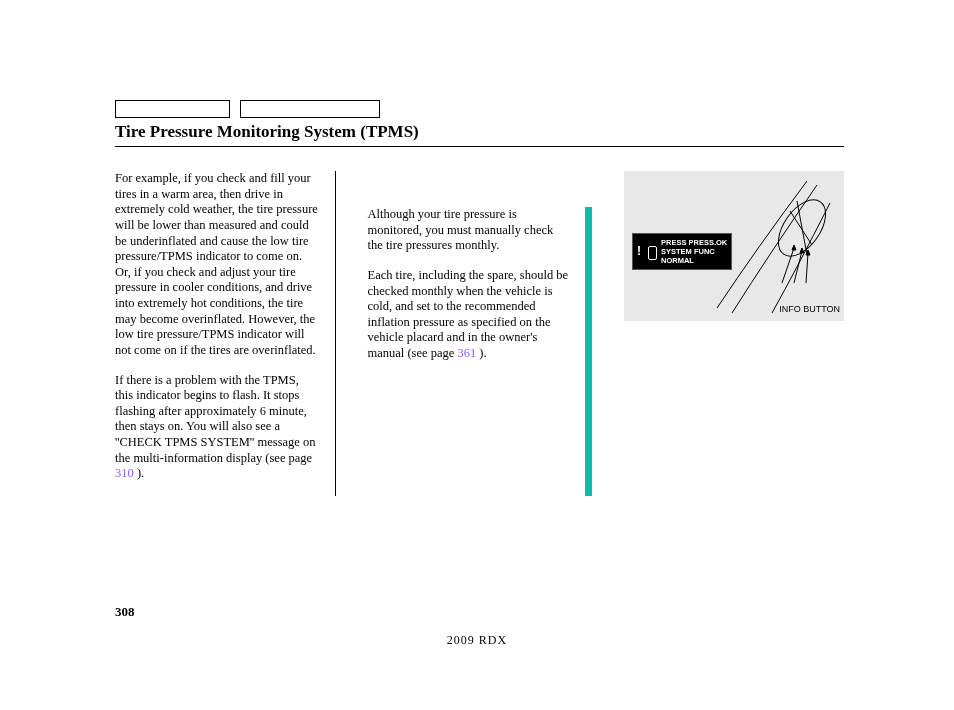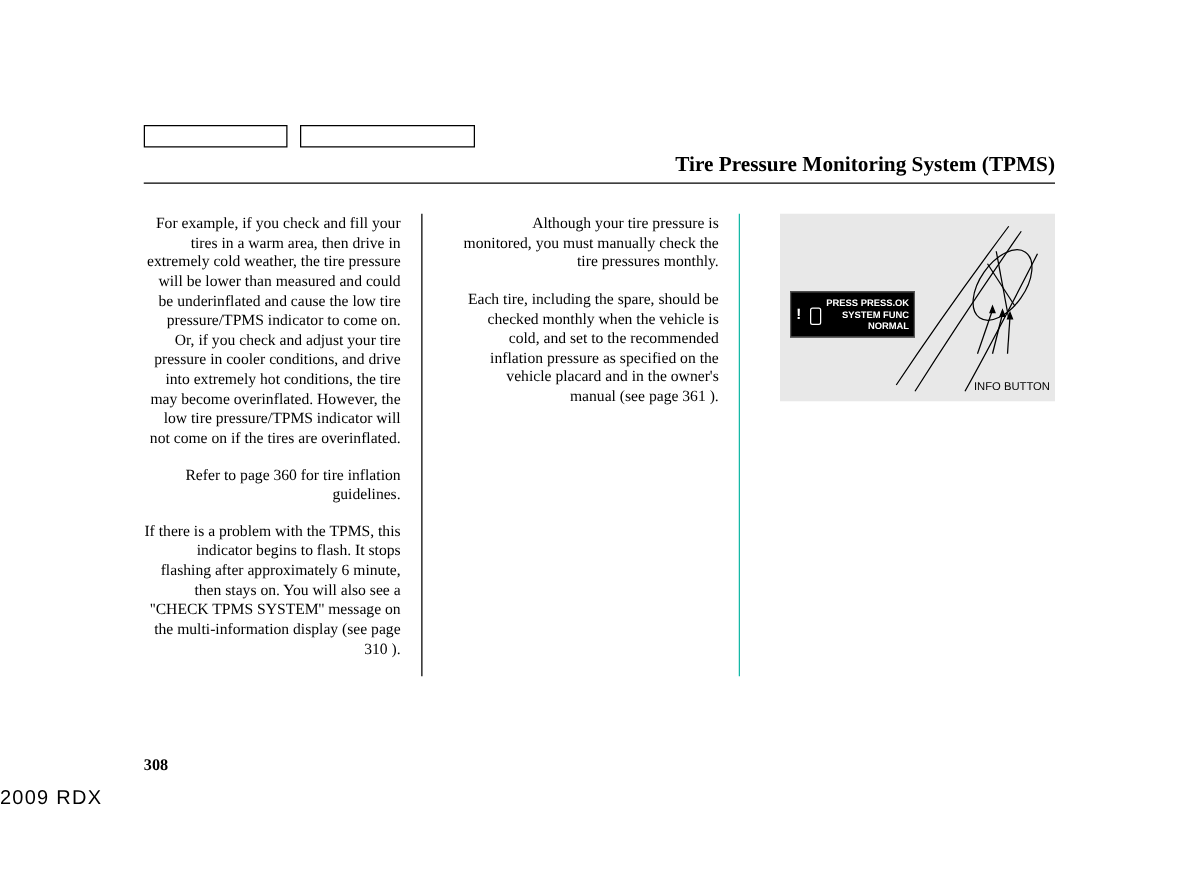--- a/index.html
+++ b/index.html
@@ -9,21 +9,20 @@
     }
     body {
       font-family: Georgia, 'Times New Roman', serif;
       background: #fff;
       width: 954px;
       height: 710px;
       position: relative;
     }
     .page {
       padding: 100px 110px 40px 115px;
-      text-align: right;
     }
     .header-boxes {
       display: flex;
       gap: 10px;
       margin-bottom: 4px;
     }
     .header-box {
       border: 1px solid #000;
       width: 115px;
       height: 18px;
@@ -46,33 +45,33 @@
       flex: 1;
       padding: 0 14px 0 0;
       font-size: 12.5px;
       line-height: 1.25;
     }
     .col1 {
       border-right: 1px solid #000;
       padding-right: 16px;
     }
     .col2 {
-      border-right: 1px solid #14b8a6;
+      border-right: 7px solid #14b8a6;
       padding-left: 16px;
-      padding-right: 16px;
+      margin-top: 36px;
     }
     .col3 {
       padding-left: 16px;
       padding-right: 0;
     }
     .col p {
       margin-bottom: 14px;
     }
     .link {
-      color: #000000;
+      color: #8b5cf6;
     }
     .subheading {
       font-weight: bold;
       font-size: 12.5px;
       margin-bottom: 8px;
     }
     .diagram-container {
       background: #e8e8e8;
       width: 220px;
       height: 150px;
@@ -128,22 +127,23 @@
       bottom: 90px;
       left: 115px;
       font-weight: bold;
       font-size: 13px;
     }
     .model {
       position: absolute;
       bottom: 62px;
       left: 0;
       right: 0;
-      font-family: Liberation Sans, sans-serif;
-      font-size: 16px;
+      text-align: center;
+      font-family: Liberation Serif, serif;
+      font-size: 12px;
       letter-spacing: 1px;
     }
     .steering-svg {
       position: absolute;
       right: 2px;
       top: 2px;
     }
   </style>
 </head>
 <body>
@@ -151,23 +151,20 @@
 <div class="page">
   <div class="header-boxes">
     <div class="header-box"></div>
     <div class="header-box"></div>
   </div>
   <div class="title">Tire Pressure Monitoring System (TPMS)</div>
 
   <div class="columns">
     <div class="col col1">
       <p>For example, if you check and fill your tires in a warm area, then drive in extremely cold weather, the tire pressure will be lower than measured and could be underinflated and cause the low tire pressure/TPMS indicator to come on. Or, if you check and adjust your tire pressure in cooler conditions, and drive into extremely hot conditions, the tire may become overinflated. However, the low tire pressure/TPMS indicator will not come on if the tires are overinflated.</p>
-      <p>
-        <span>Refer to page </span><span class="link">360</span><span> for tire inflation guidelines.</span>
-      </p>
       <p>
         <span>If there is a problem with the TPMS, this indicator begins to flash. It stops flashing after approximately 6 minute, then stays on. You will also see a ''CHECK TPMS SYSTEM'' message on the multi-information display (see page </span><span class="link">310</span><span> ).</span>
       </p>
     </div>
 
     <div class="col col2">
       <p>Although your tire pressure is monitored, you must manually check the tire pressures monthly.</p>
       <p>
         <span>Each tire, including the spare, should be checked monthly when the vehicle is cold, and set to the recommended inflation pressure as specified on the vehicle placard and in the owner's manual (see page</span><span class="link"> 361</span><span> ).</span>
       </p>

